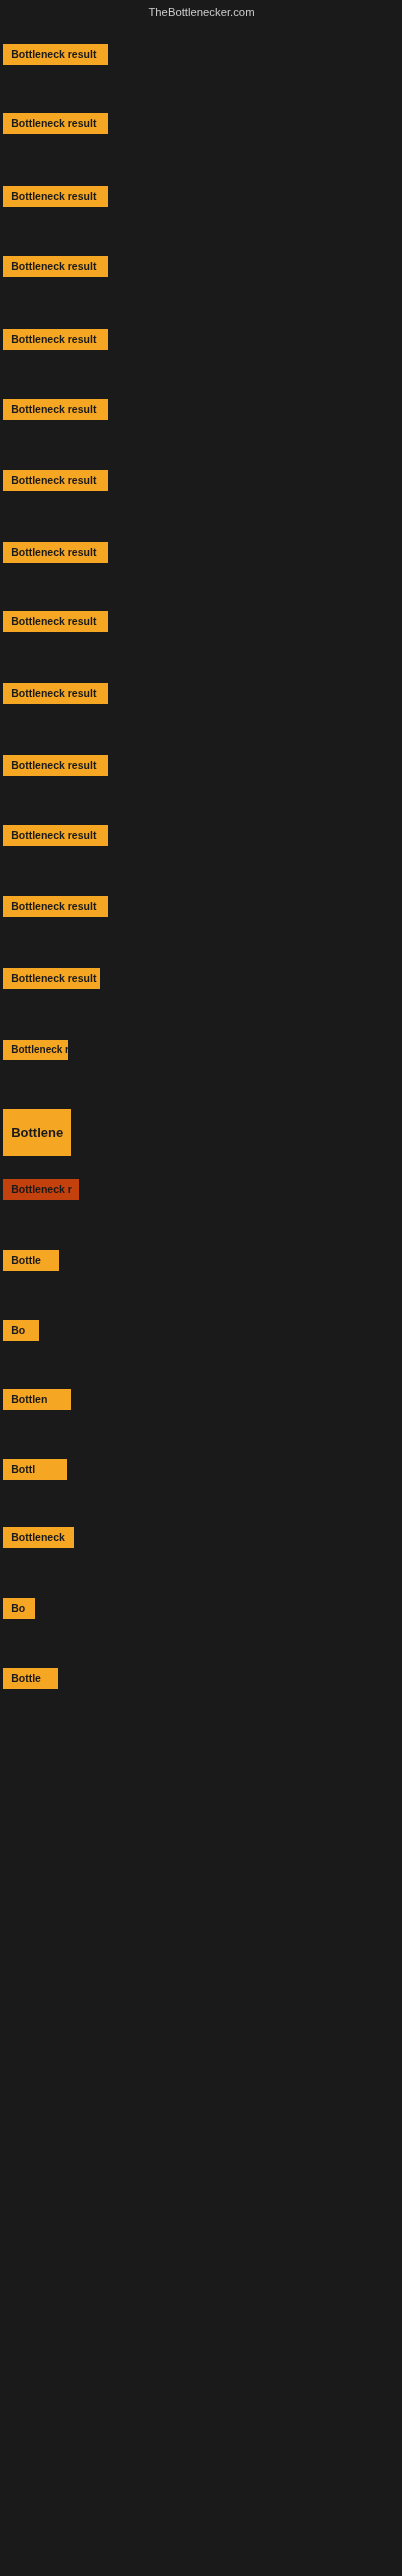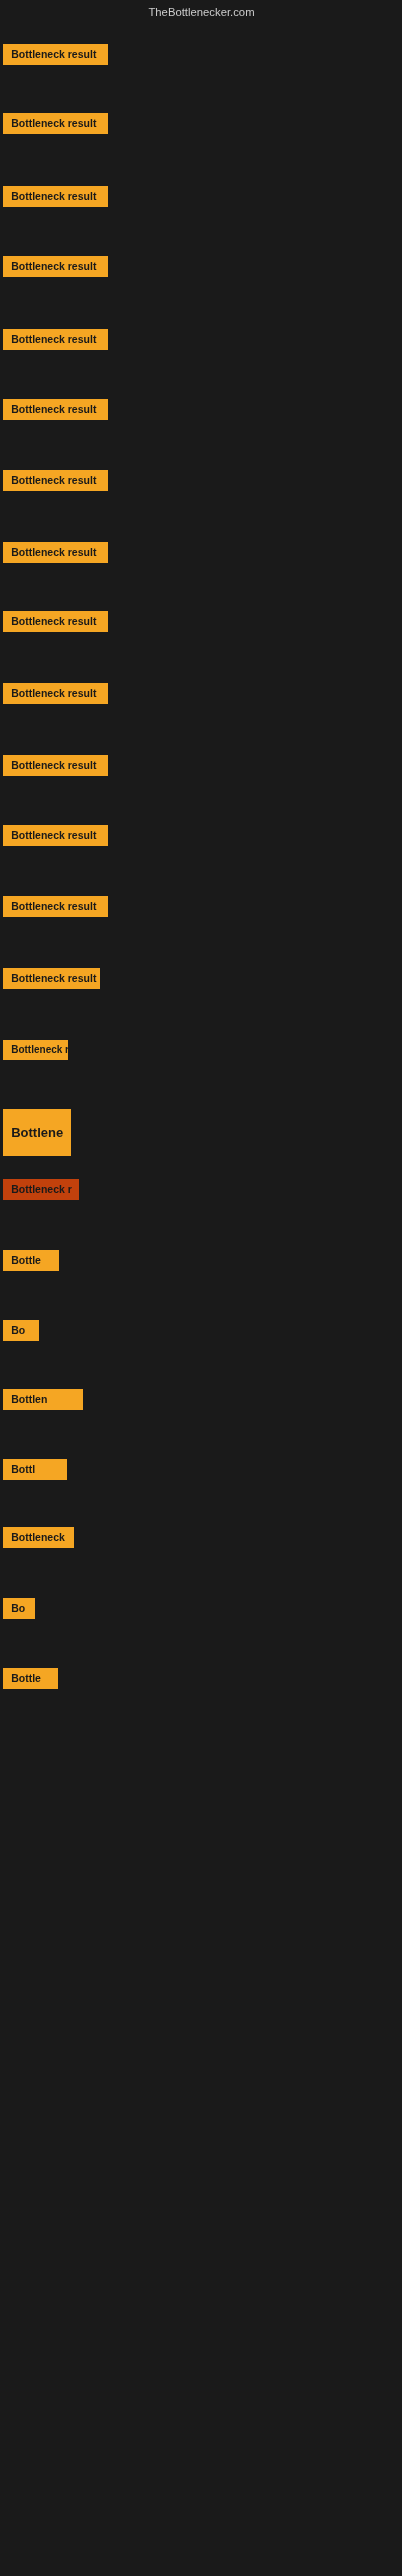--- a/index.html
+++ b/index.html
@@ -43,19 +43,19 @@
     <div style="position: absolute; top: 661px; left: 3.2px;"><div style="background-color: rgb(245, 166, 35); color: rgb(26, 26, 26); font-size: 10.5px; font-weight: bold; font-family: Arial, sans-serif; padding: 4.8px 8px; display: inline-block; width: 105px; overflow: hidden; white-space: nowrap;">Bottleneck result</div></div>
     <div style="position: absolute; top: 733px; left: 3.2px;"><div style="background-color: rgb(245, 166, 35); color: rgb(26, 26, 26); font-size: 10.5px; font-weight: bold; font-family: Arial, sans-serif; padding: 4.8px 8px; display: inline-block; width: 105px; overflow: hidden; white-space: nowrap;">Bottleneck result</div></div>
     <div style="position: absolute; top: 803px; left: 3.2px;"><div style="background-color: rgb(245, 166, 35); color: rgb(26, 26, 26); font-size: 10.5px; font-weight: bold; font-family: Arial, sans-serif; padding: 4.8px 8px; display: inline-block; width: 105px; overflow: hidden; white-space: nowrap;">Bottleneck result</div></div>
     <div style="position: absolute; top: 874px; left: 3.2px;"><div style="background-color: rgb(245, 166, 35); color: rgb(26, 26, 26); font-size: 10.5px; font-weight: bold; font-family: Arial, sans-serif; padding: 4.8px 8px; display: inline-block; width: 105px; overflow: hidden; white-space: nowrap;">Bottleneck result</div></div>
     <div style="position: absolute; top: 946px; left: 3.2px;"><div style="background-color: rgb(245, 166, 35); color: rgb(26, 26, 26); font-size: 10.5px; font-weight: bold; font-family: Arial, sans-serif; padding: 4.8px 8px; display: inline-block; width: 97px; overflow: hidden; white-space: nowrap;">Bottleneck result</div></div>
     <div style="position: absolute; top: 1018px; left: 3.2px;"><div style="background-color: rgb(245, 166, 35); color: rgb(26, 26, 26); font-size: 10px; font-weight: bold; font-family: Liberation Sans, sans-serif; padding: 4.8px 8px; display: inline-block; width: 65px; overflow: hidden; white-space: nowrap;">Bottleneck re</div></div>
     <div style="position: absolute; top: 1087px; left: 3.2px;"><div style="background-color: rgb(245, 166, 35); color: rgb(26, 26, 26); font-size: 13px; font-weight: bold; font-family: Arial, sans-serif; padding: 16px 8px; display: inline-block; width: 68px; overflow: hidden; white-space: nowrap;">Bottlene</div></div>
     <div style="position: absolute; top: 1157px; left: 3.2px;"><div style="background-color: #c2410c; color: rgb(26, 26, 26); font-size: 10.5px; font-weight: bold; font-family: Arial, sans-serif; padding: 4.8px 8px; display: inline-block; width: 76px; overflow: hidden; white-space: nowrap;">Bottleneck r</div></div>
     <div style="position: absolute; top: 1228px; left: 3.2px;"><div style="background-color: rgb(245, 166, 35); color: rgb(26, 26, 26); font-size: 10.5px; font-weight: bold; font-family: Arial, sans-serif; padding: 4.8px 8px; display: inline-block; width: 56px; overflow: hidden; white-space: nowrap;">Bottle</div></div>
     <div style="position: absolute; top: 1298px; left: 3.2px;"><div style="background-color: rgb(245, 166, 35); color: rgb(26, 26, 26); font-size: 10.5px; font-weight: bold; font-family: Arial, sans-serif; padding: 4.8px 8px; display: inline-block; width: 36px; overflow: hidden; white-space: nowrap;">Bo</div></div>
-    <div style="position: absolute; top: 1367px; left: 3.2px;"><div style="background-color: rgb(245, 166, 35); color: rgb(26, 26, 26); font-size: 10.5px; font-weight: bold; font-family: Arial, sans-serif; padding: 4.8px 8px; display: inline-block; width: 80px; overflow: hidden; white-space: nowrap;">Bottlen</div></div>
+    <div style="position: absolute; top: 1367px; left: 3.2px;"><div style="background-color: rgb(245, 166, 35); color: rgb(26, 26, 26); font-size: 10.5px; font-weight: bold; font-family: Arial, sans-serif; padding: 4.8px 8px; display: inline-block; width: 68px; overflow: hidden; white-space: nowrap;">Bottlen</div></div>
     <div style="position: absolute; top: 1437px; left: 3.2px;"><div style="background-color: rgb(245, 166, 35); color: rgb(26, 26, 26); font-size: 10.5px; font-weight: bold; font-family: Arial, sans-serif; padding: 4.8px 8px; display: inline-block; width: 64px; overflow: hidden; white-space: nowrap;">Bottl</div></div>
     <div style="position: absolute; top: 1505px; left: 3.2px;"><div style="background-color: rgb(245, 166, 35); color: rgb(26, 26, 26); font-size: 10.5px; font-weight: bold; font-family: Arial, sans-serif; padding: 4.8px 8px; display: inline-block; width: 71px; overflow: hidden; white-space: nowrap;">Bottleneck</div></div>
     <div style="position: absolute; top: 1576px; left: 3.2px;"><div style="background-color: rgb(245, 166, 35); color: rgb(26, 26, 26); font-size: 10.5px; font-weight: bold; font-family: Arial, sans-serif; padding: 4.8px 8px; display: inline-block; width: 32px; overflow: hidden; white-space: nowrap;">Bo</div></div>
     <div style="position: absolute; top: 1646px; left: 3.2px;"><div style="background-color: rgb(245, 166, 35); color: rgb(26, 26, 26); font-size: 10.5px; font-weight: bold; font-family: Arial, sans-serif; padding: 4.8px 8px; display: inline-block; width: 55px; overflow: hidden; white-space: nowrap;">Bottle</div></div>
   </div>
 
 
 </body></html>

